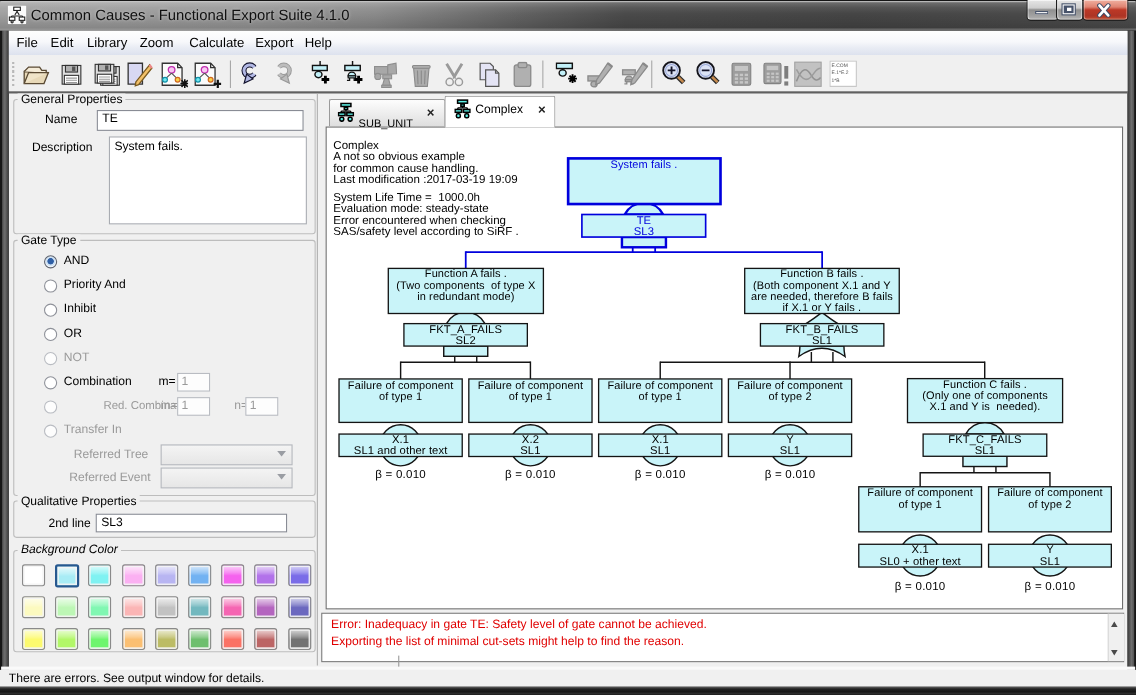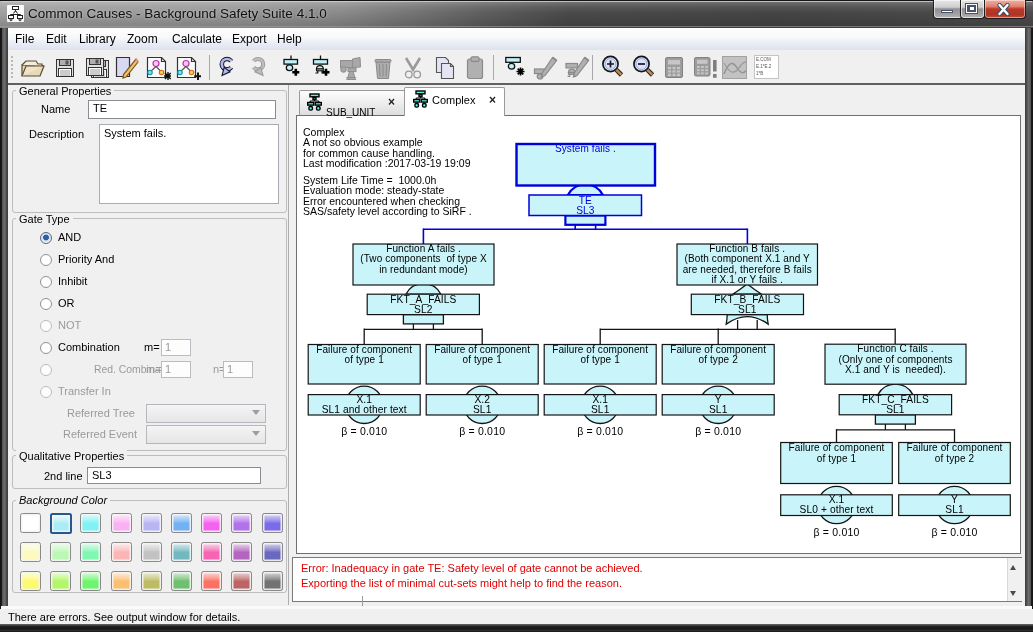--- a/index.html
+++ b/index.html
@@ -29,21 +29,21 @@
 <path d="M8.5 5.5 L6.5 8.5 M8.5 5.5 L10.5 8.5" fill="none"></path>
 <line x1="3.5" y1="9.5" x2="13.5" y2="9.5"></line>
       <line x1="3.5" y1="9.5" x2="3.5" y2="10.5"></line>
       <line x1="13.5" y1="9.5" x2="13.5" y2="10.5"></line>
 <rect x="1.5" y="10.5" width="5" height="3"></rect>
       <rect x="10.5" y="10.5" width="5" height="3"></rect>
 <circle cx="4" cy="14.8" r="1"></circle>
       <circle cx="13" cy="14.8" r="1"></circle>
 </g>
   </svg>
-<div class="a" style="left:28px;top:6px;font-size:13.5px;color:#101010;text-shadow:0 0 3px rgba(255,255,255,.5);">Common Causes - Background Safety Suite 4.1.0</div>
+<div class="a" style="left:28px;top:6px;font-size:13.5px;color:#101010;text-shadow:0 0 3px rgba(255,255,255,.5);">Common Causes - Functional Export Suite 4.1.0</div>
 
 <div class="a" style="left:933px;top:0px;width:28px;height:18px;border:1px solid #1e1e1e;border-top:none;border-radius:0 0 4px 4px;background:linear-gradient(to bottom,#e6e6e6 0%,#cfcfcf 40%,#8f8f8f 50%,#a2a2a2 80%,#b5b5b5 100%);box-shadow:inset 0 0 0 1px rgba(255,255,255,.6);"></div>
 <div class="a" style="left:941px;top:10px;width:12px;height:3px;background:#fff;border:1px solid #47536b;box-sizing:border-box;"></div>
 <div class="a" style="left:960px;top:0px;width:23px;height:18px;border:1px solid #1e1e1e;border-top:none;border-radius:0 0 4px 4px;background:linear-gradient(to bottom,#e6e6e6 0%,#cfcfcf 40%,#8f8f8f 50%,#a2a2a2 80%,#b5b5b5 100%);box-shadow:inset 0 0 0 1px rgba(255,255,255,.6);"></div>
 <div class="a" style="left:966px;top:4px;width:11px;height:9px;background:#47536b;border:1.5px solid #fff;box-sizing:border-box;box-shadow:0 0 0 1px #47536b;"></div>
 <div class="a" style="left:969.5px;top:7px;width:4px;height:3px;background:#fff;"></div>
 <div class="a" style="left:984px;top:0px;width:40px;height:18px;border:1px solid #1e1e1e;border-top:none;border-radius:0 0 4px 4px;background:linear-gradient(to bottom,#f0b0a0 0%,#e08472 35%,#bc3826 50%,#ad3425 80%,#c24f33 100%);box-shadow:inset 0 0 0 1px rgba(255,255,255,.45);"></div>
 <svg class="a" style="left:996px;top:3px;" width="15" height="13" viewBox="0 0 15 13">
     <path d="M3.5 2 L11.5 11 M11.5 2 L3.5 11" stroke="#3a4a66" stroke-width="4.2" stroke-linecap="round"></path>
     <path d="M3.5 2 L11.5 11 M11.5 2 L3.5 11" stroke="#fff" stroke-width="2.4" stroke-linecap="round"></path>

